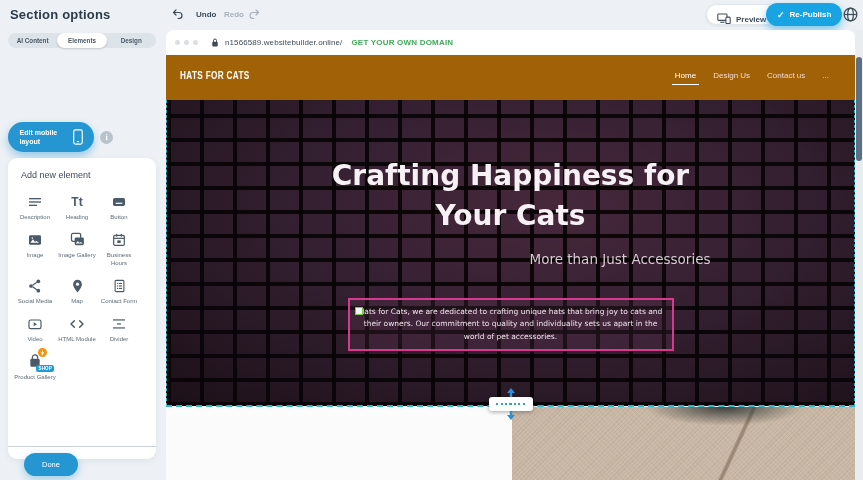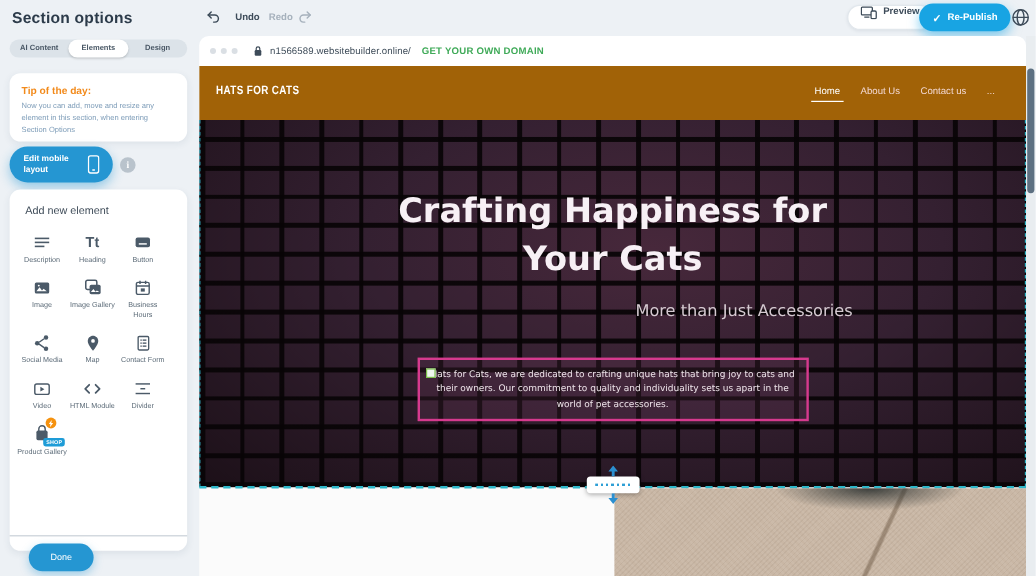--- a/index.html
+++ b/index.html
@@ -4,21 +4,21 @@
 <style>
   *{margin:0;padding:0;box-sizing:border-box}
   html,body{width:863px;height:480px}
   body{position:relative;font-family:"Liberation Sans",sans-serif;background:#edf1f5;overflow:hidden}
 
   
   .topbar{position:absolute;left:0;top:0;width:863px;height:30px}
   .panel-title{position:absolute;left:10px;top:7px;font-size:13px;font-weight:bold;color:#2c3b4a;letter-spacing:.2px}
   .undo{position:absolute;left:172px;top:9px;display:flex;gap:12px;align-items:center;font-size:8px;font-weight:bold;color:#3d4b59;cursor:pointer}
   .redo{position:absolute;left:224px;top:9px;display:flex;gap:4px;align-items:flex-end;font-size:8px;font-weight:bold;color:#a6b1bc;cursor:pointer}
-  .preview-btn{position:absolute;left:706px;top:4px;height:21px;border-radius:11px;background:#fff;border:1px solid #e1e7ec;display:flex;align-items:flex-start;gap:5px;padding:0 10px;font-size:8px;font-weight:bold;color:#3d4b59;box-shadow:0 1px 3px rgba(20,40,70,.08);cursor:pointer}
+  .preview-btn{position:absolute;left:706px;top:4px;height:21px;border-radius:11px;background:#fff;border:1px solid #e1e7ec;display:flex;align-items:flex-end;gap:5px;padding:0 10px;font-size:8px;font-weight:bold;color:#3d4b59;box-shadow:0 1px 3px rgba(20,40,70,.08);cursor:pointer}
   .republish-btn{position:absolute;left:766px;top:3px;height:23px;border-radius:12px;background:#18a4e3;display:flex;align-items:center;gap:5px;padding:0 11px;font-size:8px;font-weight:bold;color:#fff;box-shadow:0 4px 10px rgba(24,164,227,.55);cursor:pointer}
   .check-glyph{font-size:9px;font-weight:bold}
   .globe-btn{position:absolute;left:842px;top:6px;width:17px;height:17px;cursor:pointer}
 
   
   .sidebar{position:absolute;left:0;top:30px;width:166px;height:450px}
   .tabs{position:absolute;left:8px;top:3px;width:148px;height:15px;background:#dce3e9;border-radius:8px;display:flex}
   .tab{flex:1;display:flex;align-items:center;justify-content:center;font-size:6.3px;font-weight:bold;color:#4a5866;border-radius:8px;cursor:pointer}
   .tab.active{background:#fff;box-shadow:0 1px 2px rgba(0,0,0,.18)}
   .tip-card{position:absolute;left:8px;top:31px;width:148px;height:57px;background:#fff;border-radius:9px;box-shadow:0 2px 6px rgba(40,60,90,.08);padding:9px 10px}
@@ -143,24 +143,20 @@
         <span>AI Content</span>
       </div>
     <div class="tab active">
         <span>Elements</span>
       </div>
     <div class="tab">
         <span>Design</span>
       </div>
   </div>
 
-  <div class="tip-card">
-    <div class="tip-title">Tip of the day:</div>
-    <div class="tip-body">Now you can add, move and resize any element in this section, when entering Section Options</div>
-  </div>
 
   <div class="edit-mobile-btn">
     <span style="width:46px;text-align:left;line-height:1.3">Edit mobile layout</span>
     <span>
       <svg width="10" height="16" viewBox="0 0 14 22" fill="none" stroke="#fff" stroke-width="1.6">
           <rect x="1" y="1" width="12" height="20" rx="2.5"></rect>
           <path d="M5.5 17.5h3"></path>
         </svg>
     </span>
   </div>
@@ -348,21 +344,21 @@
   <div class="scrollbar">
     <div class="scroll-thumb"></div>
   </div>
 
   <div class="site">
 
     <div class="site-header">
       <div class="logo">HATS FOR CATS</div>
       <div class="nav">
         <span class="nav-item active">Home</span>
-        <span class="nav-item">About Us</span>
+        <span class="nav-item">Design Us</span>
         <span class="nav-item">Contact us</span>
         <span class="nav-item">...</span>
       </div>
     </div>
 
     <div class="hero">
       <div class="hero-title">Crafting Happiness for Your Cats</div>
       <div class="hero-sub">More than Just Accessories</div>
       <div class="hero-box">
         <span class="green-handle"></span>

